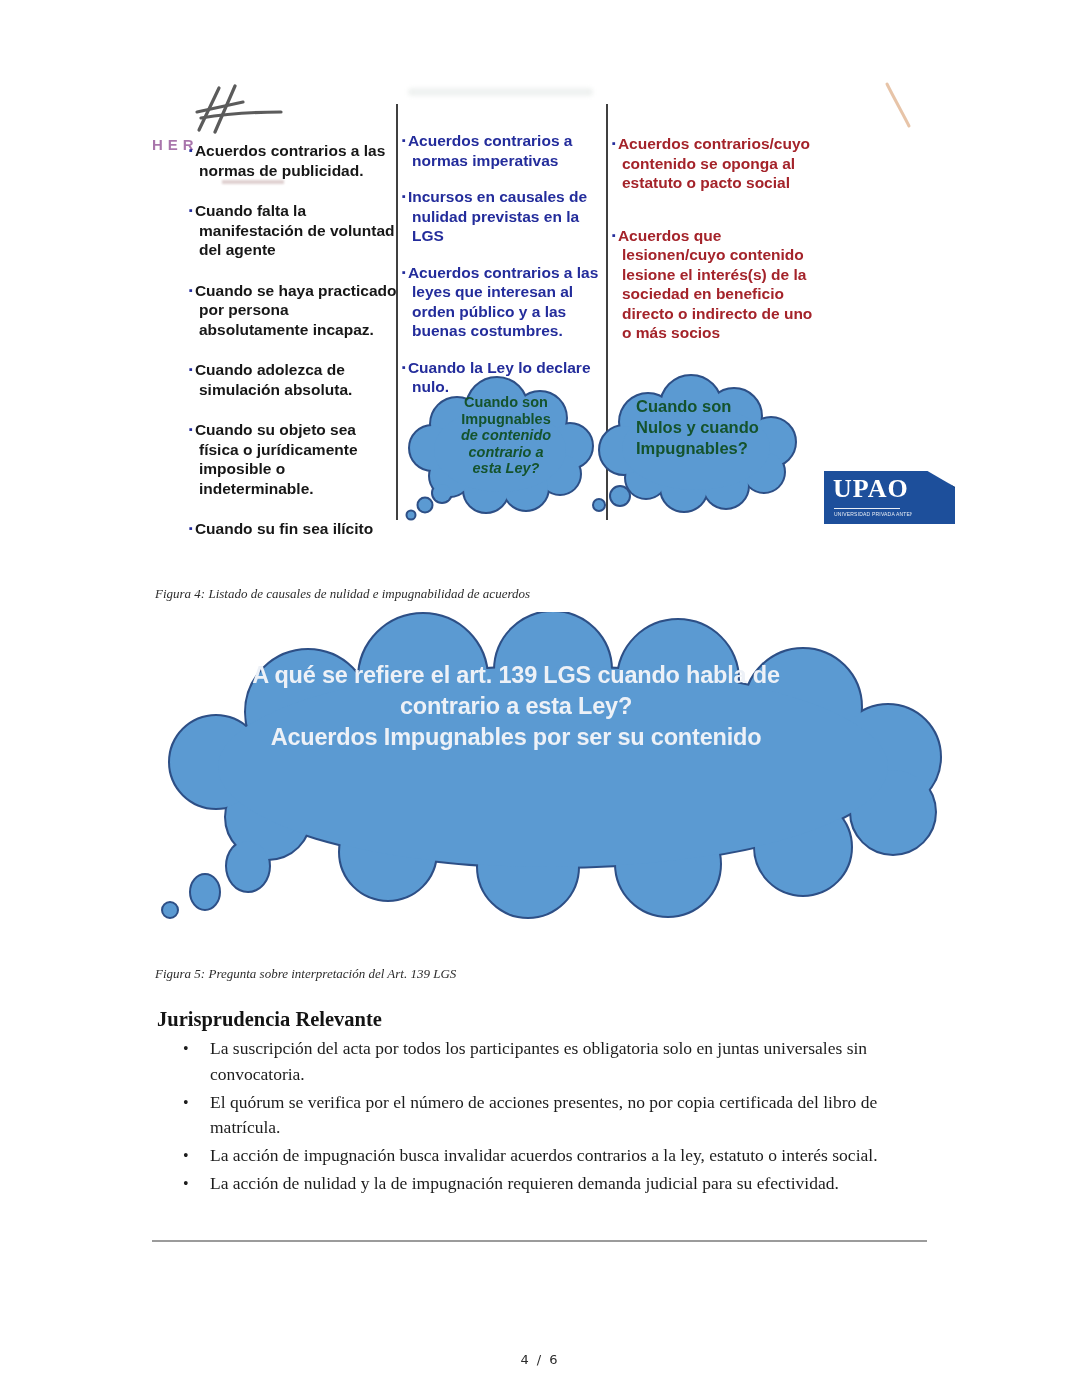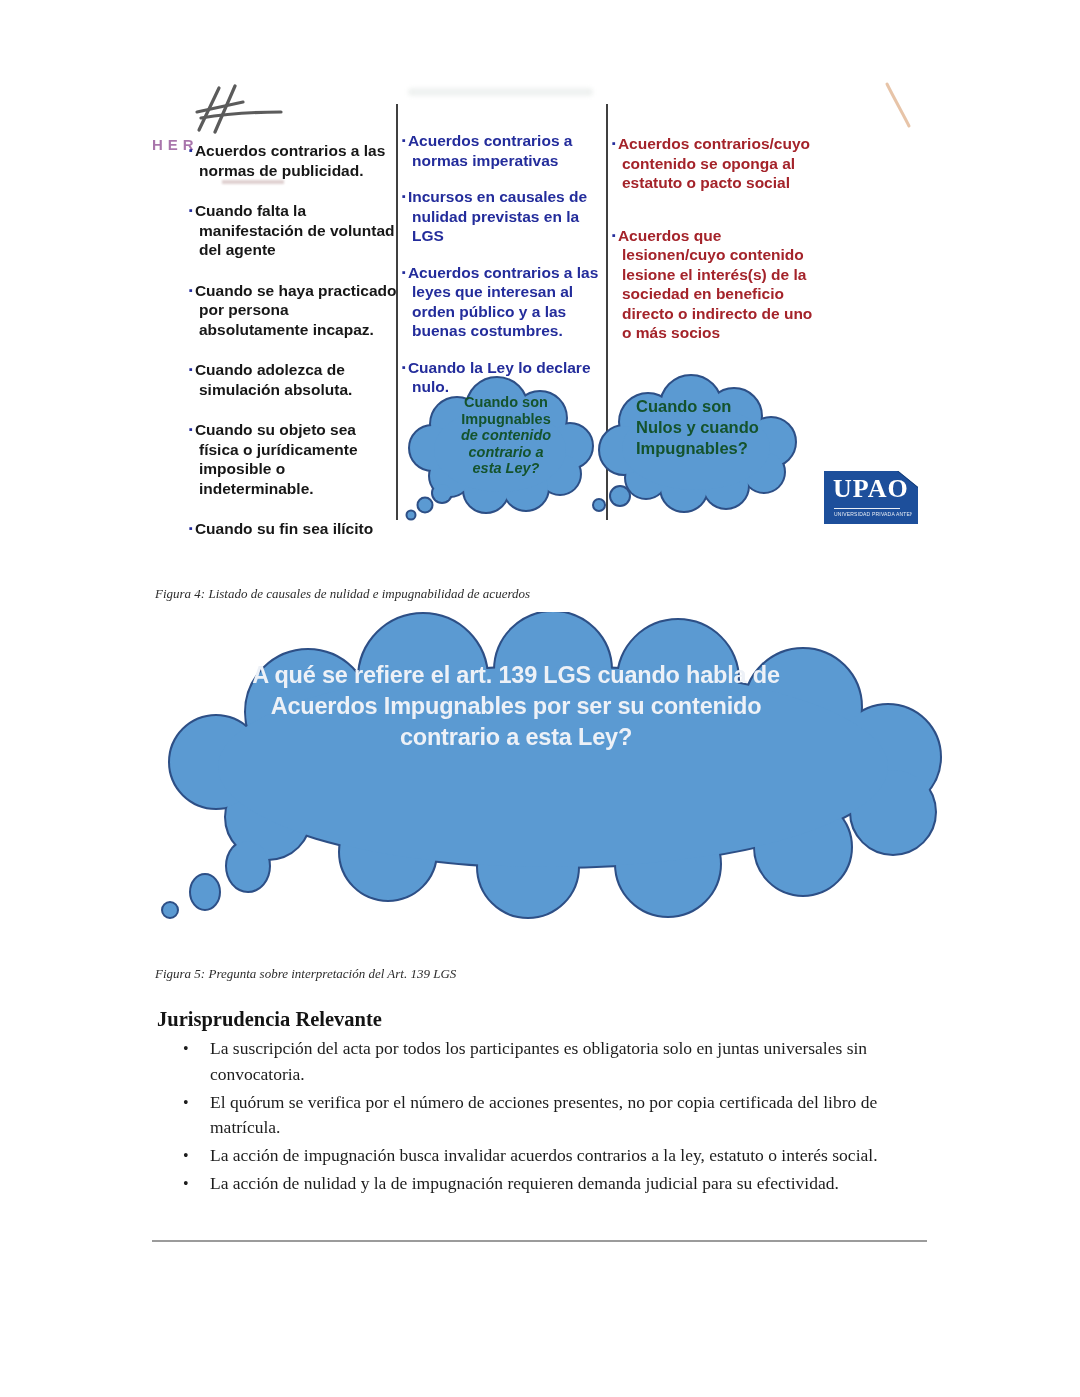--- a/index.html
+++ b/index.html
@@ -37,21 +37,21 @@
   .bt-left{left:430px; top:394px; width:152px; text-align:center;
     font-size:14.5px; line-height:16.5px;}
   .bt-left .it{font-style:italic;}
   .bt-right{left:636px; top:396px; width:160px; text-align:left;
     font-size:16.5px; line-height:21px;}
   .bt-big{left:240px; top:660px; width:552px; text-align:center;
     font-size:23.5px; line-height:31px; color:#edf1f7; letter-spacing:-.2px;}
 
   
   .upao{position:absolute; left:824px; top:471px; width:94px; height:53px;
-    background:#1d4f9b; clip-path:polygon(0 0,79% 0,100% 30%,100% 100%,0 100%);}
+    background:#1d4f9b; clip-path:polygon(0 0,79% 0,100% 30%,100% 100%,0 100%);padding-left:37px;}
   .upao-fold{position:absolute; right:0; top:0; width:21px; height:17px;
     background:#123a72; clip-path:polygon(0 0,100% 100%,100% 0);}
   .upao-name{position:absolute; left:9px; top:3px; color:#ffffff;
     font-family:"Liberation Serif", serif; font-weight:bold; font-size:26px; letter-spacing:1px;}
   .upao-line{position:absolute; left:10px; top:37px; width:66px; height:1px; background:#ffffff; opacity:.9;}
   .upao-sub{position:absolute; left:10px; top:40px; width:78px; color:#ffffff;
     font-size:5px; letter-spacing:.2px; white-space:nowrap; overflow:hidden; opacity:.9;}
 
   
   .caption{position:absolute; left:155px; font-family:"Liberation Serif", serif;
@@ -199,22 +199,22 @@
         <ellipse cx="90" cy="254" rx="21" ry="25"></ellipse>
         <ellipse cx="47" cy="280" rx="14" ry="17"></ellipse>
         <circle cx="12" cy="298" r="7"></circle>
       </g>
     </defs>
     <use href="#sc-big" fill="#5b9ad2" stroke="#2d4f86" stroke-width="4"></use>
     <use href="#sc-big" fill="#5b9ad2"></use>
   </svg>
   <div class="bubble-text bt-big">
     <div>A qué se refiere el art. 139 LGS cuando habla de</div>
+    <div>contrario a esta Ley?</div>
     <div>Acuerdos Impugnables por ser su contenido</div>
-    <div>contrario a esta Ley?</div>
   </div>
 
   <div class="caption cap-f5">Figura 5: Pregunta sobre interpretación del Art. 139 LGS</div>
 
   <div class="section-heading">Jurisprudencia Relevante</div>
   <ul class="jur-list">
     <li>
         <span class="dot">•</span>
         <span>La suscripción del acta por todos los participantes es obligatoria solo en juntas universales sin convocatoria.</span>
       </li>
@@ -226,14 +226,15 @@
         <span class="dot">•</span>
         <span>La acción de impugnación busca invalidar acuerdos contrarios a la ley, estatuto o interés social.</span>
       </li>
     <li>
         <span class="dot">•</span>
         <span>La acción de nulidad y la de impugnación requieren demanda judicial para su efectividad.</span>
       </li>
   </ul>
 
   <div class="hrule"></div>
+  <div class="page-num">4 / 6</div>
 
 </div>
 
 </body></html>

